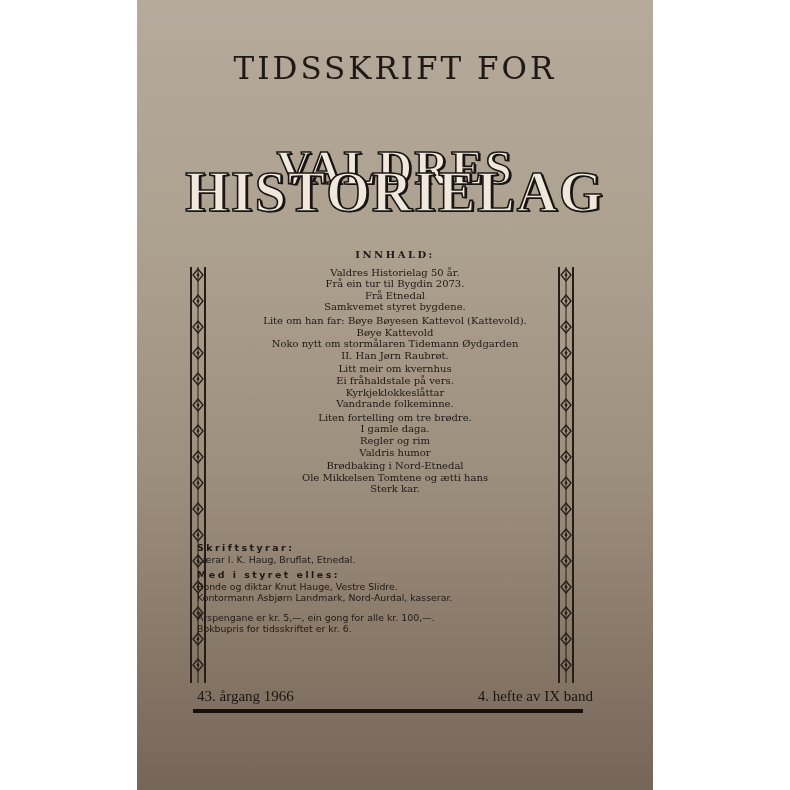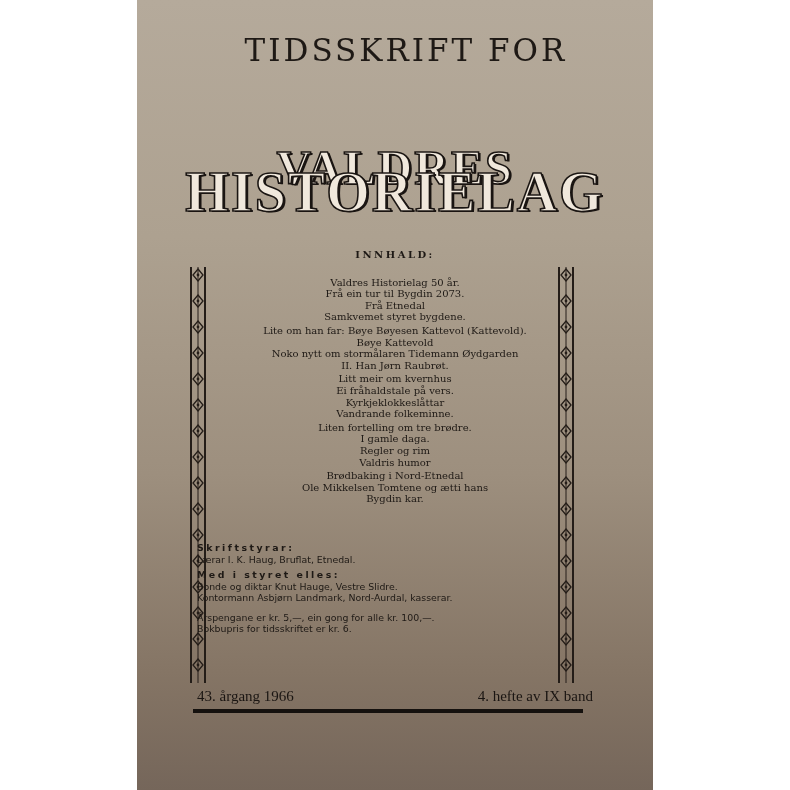--- a/index.html
+++ b/index.html
@@ -3,36 +3,36 @@
 <meta charset="utf-8">
 <style>
   html, body { margin:0; padding:0; }
   body { width:790px; height:790px; background:#ffffff; position:relative; overflow:hidden; }
   .page {
     position:absolute; left:137px; top:0; width:516px; height:790px;
     background: linear-gradient(180deg, #b5aa9b 0%, #ada190 30%, #9d8f7e 60%, #857565 85%, #75665a 100%);
     color:#1a1512;
   }
   .hdr-small {
-    position:absolute; left:0; width:516px; top:32px; text-align:center;
-    font-family:"DejaVu Serif", serif; font-size:31px; letter-spacing:3px; color:#1e1915;padding-left:11px;
+    position:absolute; left:0; width:516px; top:50px; text-align:center;
+    font-family:"DejaVu Serif", serif; font-size:31px; letter-spacing:3px; color:#1e1915;
   }
   .hdr-big {
     position:absolute; left:0; width:516px; text-align:center;
     font-family:"Liberation Serif", serif; font-weight:bold; color:#f0e8dc;
     -webkit-text-stroke:1.6px #1a1512; text-shadow: 2px 1px 0 #1a1512;
     letter-spacing:2px;
   }
   .hdr-valdres { top:92px; font-size:48px;margin-top:48px; }
   .hdr-historie { top:160px; font-size:56px; }
   .contents {
     position:absolute; left:80px; width:356px; top:249px; text-align:center;
     font-family:"DejaVu Serif", serif; font-size:10px; line-height:11.6px; color:#1e1915;
   }
-  .contents .heading { font-weight:bold; letter-spacing:2.5px; font-size:10px; margin-bottom:16px; }
+  .contents .heading { font-weight:bold; letter-spacing:2.5px; font-size:10px; margin-bottom:6px; }
   .contents .grp { margin-bottom:2px; }
   .editors {
     position:absolute; left:60px; width:396px; top:542px; 
     font-family:"DejaVu Sans", sans-serif; font-size:9.4px; line-height:11.5px; color:#1e1915;
   }
   .editors .label { font-weight:bold; letter-spacing:2.5px; }
   .editors .gap { height:8px; }
   .editors .gap2 { height:4px; }
   .border {
     position:absolute; top:267px; width:16px; height:416px;
@@ -153,21 +153,21 @@
     </div>
     <div class="grp">
       <div>Liten fortelling om tre brødre.</div>
       <div>I gamle daga.</div>
       <div>Regler og rim</div>
       <div>Valdris humor</div>
     </div>
     <div class="grp">
       <div>Brødbaking i Nord-Etnedal</div>
       <div>Ole Mikkelsen Tomtene og ætti hans</div>
-      <div>Bygdin kar.</div>
+      <div>Sterk kar.</div>
     </div>
   </div>
 
   <div class="editors">
     <div class="label">Skriftstyrar:</div>
     <div>Lærar I. K. Haug, Bruflat, Etnedal.</div>
     <div class="gap2"></div>
     <div class="label">Med i styret elles:</div>
     <div>Bonde og diktar Knut Hauge, Vestre Slidre.</div>
     <div>Kontormann Asbjørn Landmark, Nord-Aurdal, kasserar.</div>

